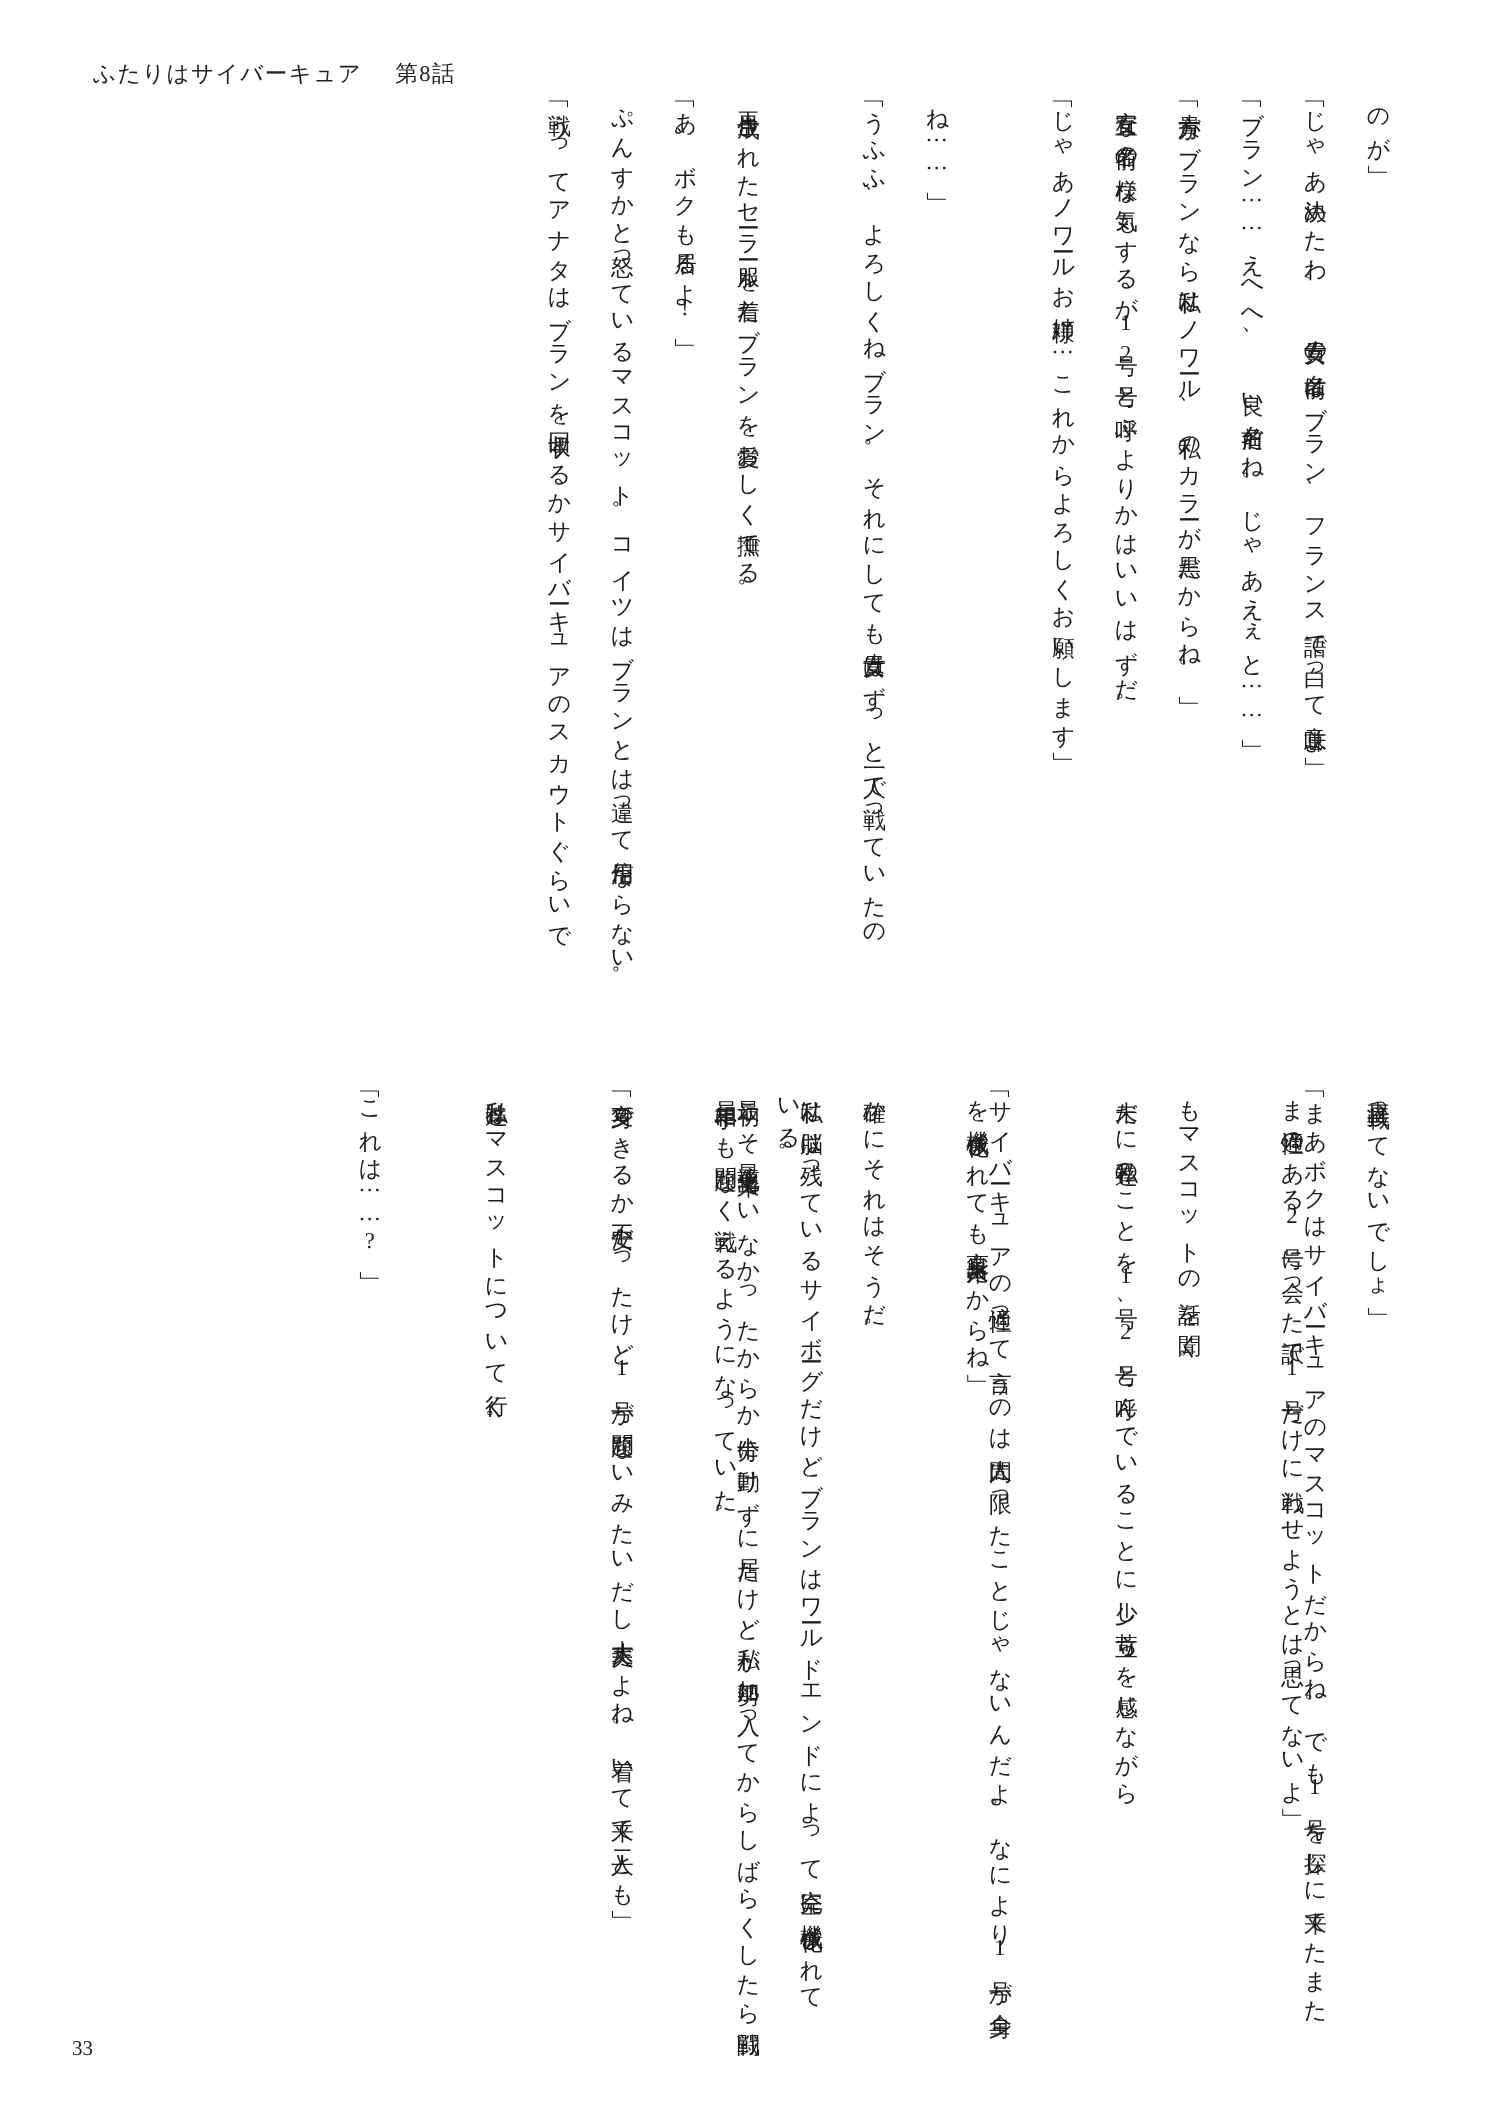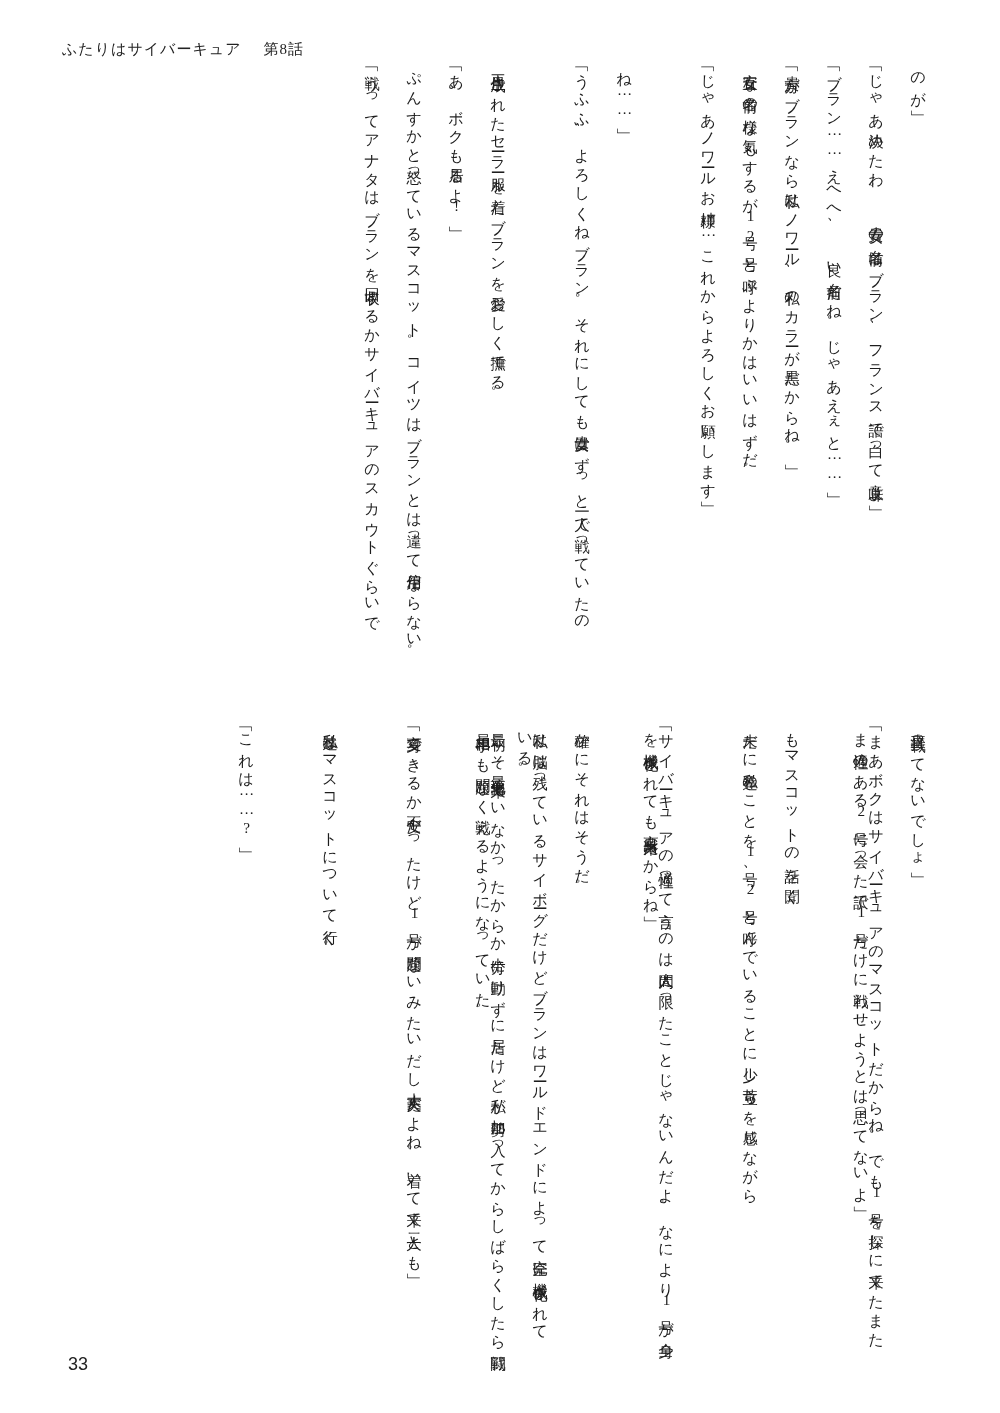--- a/index.html
+++ b/index.html
@@ -30,25 +30,25 @@
     white-space: nowrap;
   }
   .header .sep {
     display: inline-block;
     width: 22px;
   }
 
   
   .folio {
     position: absolute;
-    left: 68px;
+    left: 48px;
     bottom: 38px;
-    font-size: 18px;
+    font-size: 14px;
     color: #222;
-    font-family: Liberation Sans, sans-serif;
+    font-family: Liberation Serif, serif;
   }
 
   
   .vtext-area {
     position: absolute;
     top: 62px;
     left: 46px;
     width: 908px;
     height: 1285px;
   }

